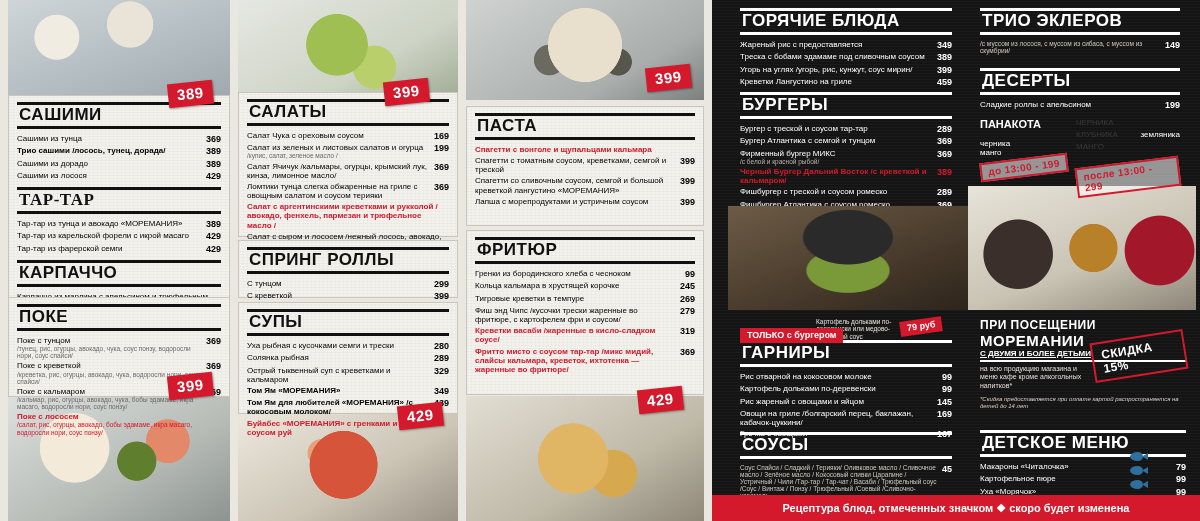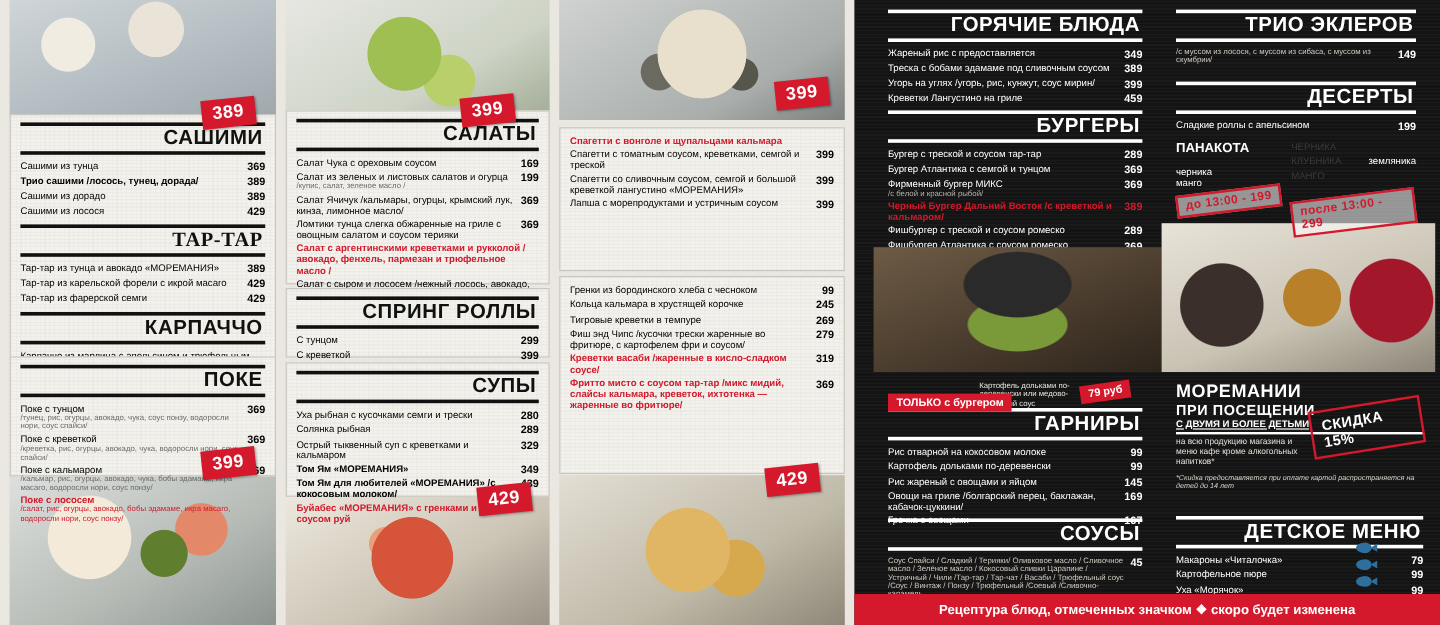--- a/index.html
+++ b/index.html
@@ -35,21 +35,20 @@
     font-weight:bold;
     letter-spacing:0.5px;
     font-size:17px;
     text-transform:uppercase;
     border-top:3px solid currentColor;
     border-bottom:3px solid currentColor;
     padding:1px 2px 2px 2px;
     display:inline-block;
     margin:0 0 5px 0;
     line-height:1.05;
-    text-align:right;
   }
   .panel .sect-title { color:#111; }
   .dark .sect-title { color:#fff; }
   .row {
     display:flex; align-items:flex-start;
     font-size:8px; line-height:1.15;
     margin-bottom:2px;
   }
   .row .nm { flex:1; padding-right:5px; }
   .row .pr { font-weight:bold; font-size:9px; white-space:nowrap; }
@@ -322,39 +321,41 @@
           <span class="nm bold">Том Ям для любителей «МОРЕМАНИЯ» /с кокосовым молоком/</span>
           <span class="pr">439</span>
         </div>
       <div class="row">
           <span class="nm red bold">Буйабес «МОРЕМАНИЯ» с гренками и острым соусом руй</span>
         </div>
     </div>
     <div class="stamp" style="left:398px;top:404px;">429</div>
 
     <div class="panel" style="position:absolute;left:466px;top:106px;width:238px;height:120px;padding:6px 8px;">
+      <span class="sect-title ttl-wrap">ПАСТА</span>
       <div class="row">
           <span class="nm red bold">Спагетти с вонголе и щупальцами кальмара</span>
         </div>
       <div class="row">
           <span class="nm">Спагетти с томатным соусом, креветками, семгой и треской</span>
           <span class="pr">399</span>
         </div>
       <div class="row">
           <span class="nm">Спагетти со сливочным соусом, семгой и большой креветкой лангустино «МОРЕМАНИЯ»</span>
           <span class="pr">399</span>
         </div>
       <div class="row">
           <span class="nm">Лапша с морепродуктами и устричным соусом</span>
           <span class="pr">399</span>
         </div>
     </div>
     <div class="stamp" style="left:646px;top:66px;">399</div>
 
     <div class="panel" style="position:absolute;left:466px;top:230px;width:238px;height:165px;padding:6px 8px;">
+      <span class="sect-title ttl-wrap">ФРИТЮР</span>
       <div class="row">
           <span class="nm">Гренки из бородинского хлеба с чесноком</span>
           <span class="pr">99</span>
         </div>
       <div class="row">
           <span class="nm">Кольца кальмара в хрустящей корочке</span>
           <span class="pr">245</span>
         </div>
       <div class="row">
           <span class="nm">Тигровые креветки в темпуре</span>
@@ -497,22 +498,22 @@
         <span style="position:absolute;left:96px;top:12px;font-size:8px;color:#3a3a3a;">КЛУБНИКА</span>
         <span style="position:absolute;left:96px;top:24px;font-size:8px;color:#3a3a3a;">МАНГО</span>
         <span class="outline-stamp" style="left:0;top:40px;">до 13:00 - 199</span>
         <span class="outline-stamp" style="left:96px;top:44px;">после 13:00 - 299</span>
       </div>
     </div>
 
     <div class="photo ph-jars" style="left:256px;top:186px;width:228px;height:124px;"></div>
 
     <div style="position:absolute;left:268px;top:318px;width:206px;">
+      <span style="display:block;font-size:12px;font-weight:bold;letter-spacing:0.5px;">ПРИ ПОСЕЩЕНИИ</span>
       <span style="display:block;font-size:15px;font-weight:bold;letter-spacing:0.5px;">МОРЕМАНИИ</span>
-      <span style="display:block;font-size:12px;font-weight:bold;letter-spacing:0.5px;">ПРИ ПОСЕЩЕНИИ</span>
       <span style="display:block;font-size:8px;font-weight:bold;border-bottom:2px solid #fff;padding-bottom:2px;margin-bottom:3px;text-decoration:underline;">С ДВУМЯ И БОЛЕЕ ДЕТЬМИ</span>
       <span style="display:block;font-size:7px;width:108px;line-height:1.2;color:#e3dfd6;">на всю продукцию магазина и меню кафе кроме алкогольных напитков*</span>
       <span style="display:block;font-size:6px;width:200px;line-height:1.15;color:#d8d3c8;margin-top:6px;font-style:italic;">*Скидка предоставляется при оплате картой распространяется на детей до 14 лет</span>
       <span class="outline-stamp" style="left:112px;top:18px;font-size:12px;padding:4px 8px;background:transparent;color:#fff;border-color:#d3192b;transform:rotate(-9deg);">СКИДКА 15%</span>
     </div>
 
     <div style="position:absolute;left:268px;top:430px;width:206px;">
       <span class="sect-title ttl-wrap">ДЕТСКОЕ МЕНЮ</span>
       <div class="row">
           <span class="nm">Макароны «Читалочка»</span>

